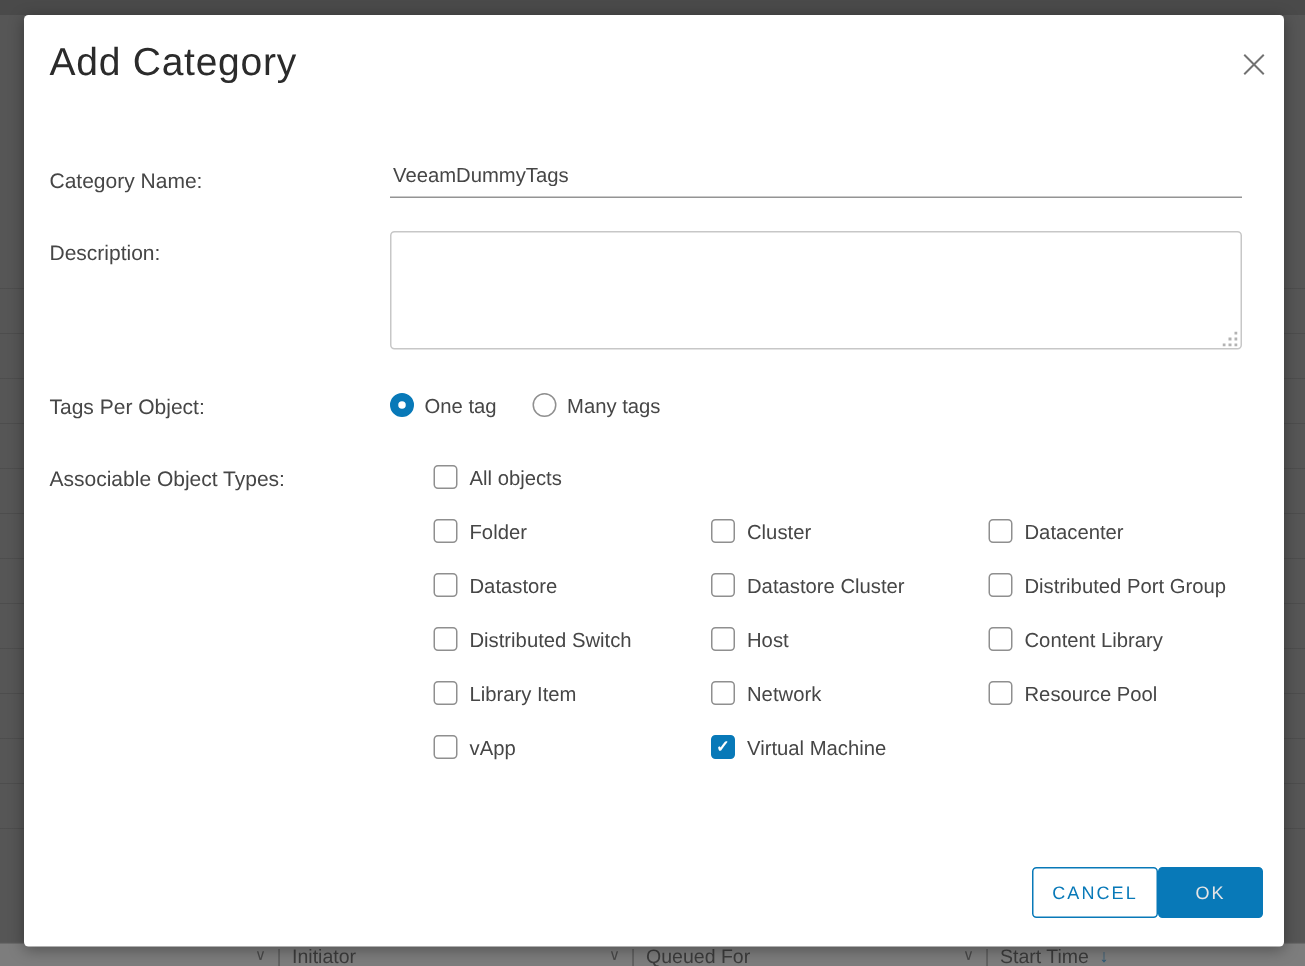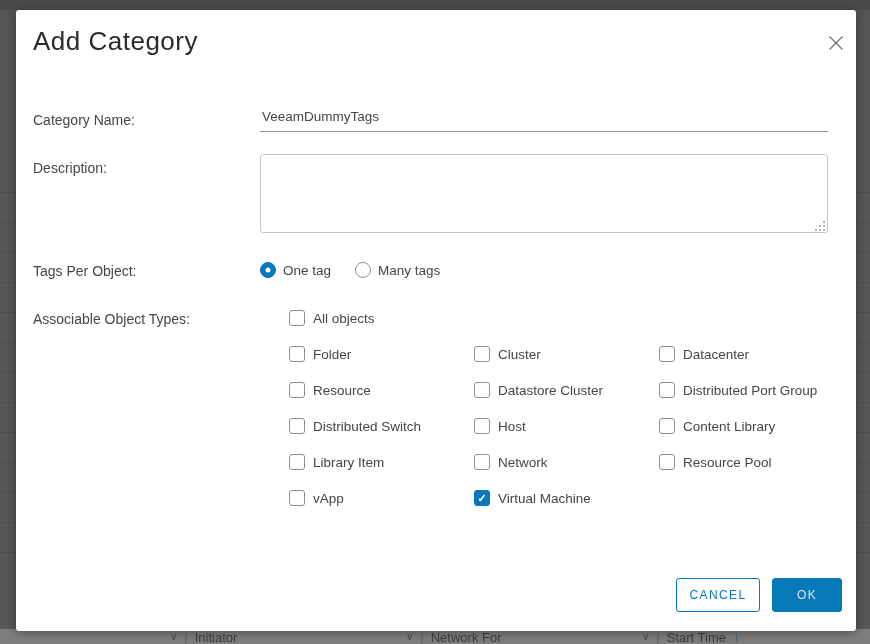--- a/index.html
+++ b/index.html
@@ -83,21 +83,21 @@
   }
   .check-item { display: flex; align-items: center; gap: 8px; cursor: pointer; padding-left: 29px; }
   .checkbox {
     width: 16px; height: 16px; border: 1px solid #8f8f8f; border-radius: 3px;
     background: #fff; flex: 0 0 16px;
     display: flex; align-items: center; justify-content: center;
     font-size: 11px; line-height: 1; color: #ffffff; font-weight: bold;
   }
   .checkbox.checked { background: #0879b8; border-color: #0879b8; }
 
-  .footer { position: absolute; top: 568px; right: 14px; display: flex; gap: 12px; justify-content: center; }
+  .footer { position: absolute; top: 568px; right: 14px; display: flex; gap: 0; justify-content: center; }
   .btn {
     height: 34px; border-radius: 3px; font-family: inherit;
     font-size: 12px; font-weight: 500; letter-spacing: 1.4px; cursor: pointer;
     display: flex; align-items: center; justify-content: center;
   }
   .btn-outline { width: 84px; background: #fff; border: 1px solid #0879b8; color: #0879b8; }
   .btn-solid { width: 70px; background: #0879b8; border: 1px solid #0879b8; color: #e5e5e5; }
 </style>
 </head>
 <body>
@@ -106,21 +106,21 @@
 <div class="bg-rows"></div>
 <div class="tasks-header">
     <div class="col-group" style="left: 170px;">
       <span class="col-filter">∨</span>
       <span class="col-divider">|</span>
       <span>Initiator</span>
     </div>
     <div class="col-group" style="left: 406px;">
       <span class="col-filter">∨</span>
       <span class="col-divider">|</span>
-      <span>Network For</span>
+      <span>Queued For</span>
     </div>
     <div class="col-group" style="left: 642px;">
       <span class="col-filter">∨</span>
       <span class="col-divider">|</span>
       <span>Start Time</span>
       <span class="col-sort">↓</span>
     </div>
   </div>
 
 <div class="modal">
@@ -176,21 +176,21 @@
       <div class="check-item">
         <span class="checkbox"></span>
         <span class="opt-label">Cluster</span>
       </div>
       <div class="check-item">
         <span class="checkbox"></span>
         <span class="opt-label">Datacenter</span>
       </div>
       <div class="check-item">
         <span class="checkbox"></span>
-        <span class="opt-label">Resource</span>
+        <span class="opt-label">Datastore</span>
       </div>
       <div class="check-item">
         <span class="checkbox"></span>
         <span class="opt-label">Datastore Cluster</span>
       </div>
       <div class="check-item">
         <span class="checkbox"></span>
         <span class="opt-label">Distributed Port Group</span>
       </div>
       <div class="check-item">

